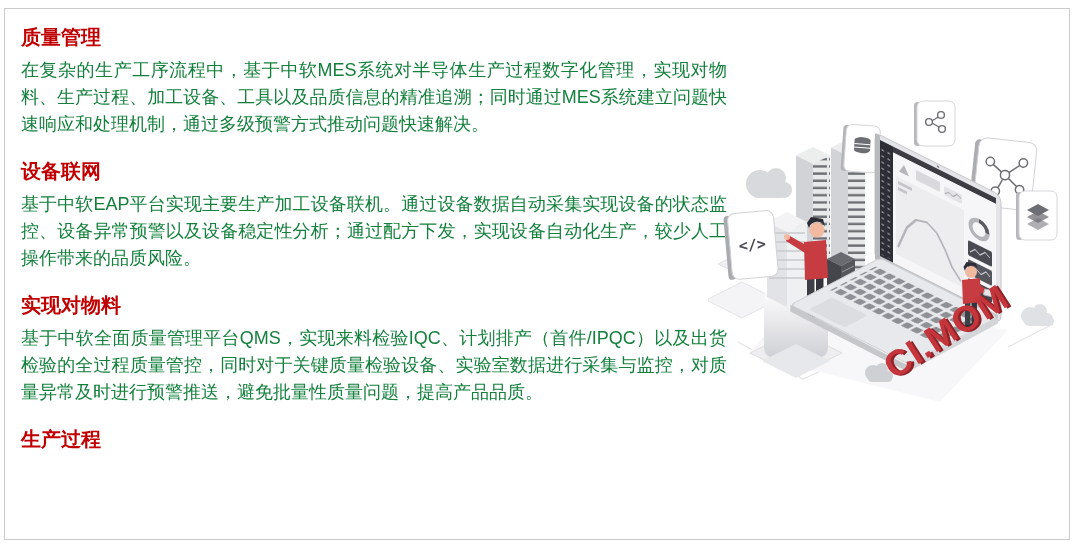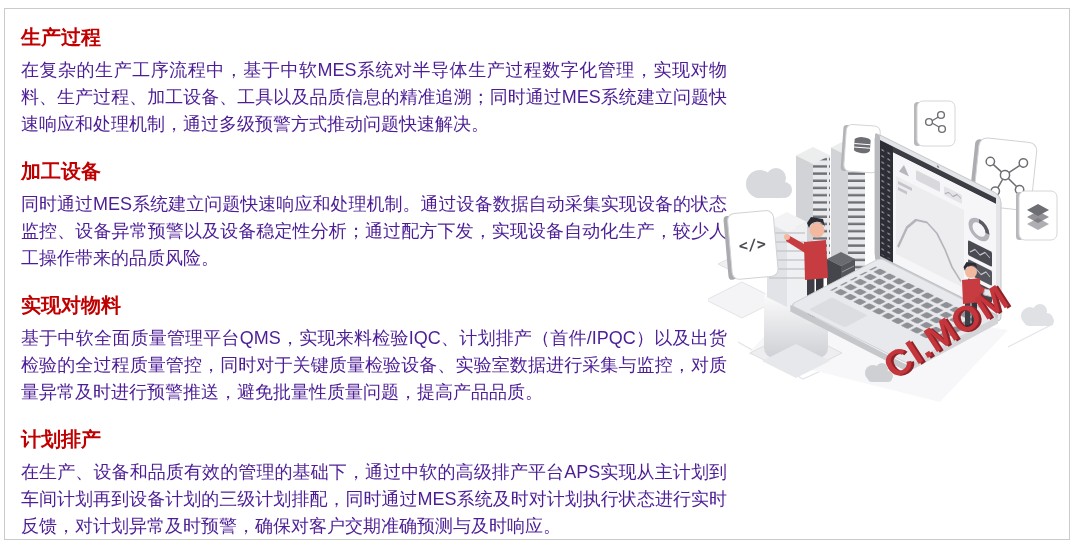--- a/index.html
+++ b/index.html
@@ -8,21 +8,21 @@
     position:absolute;left:4px;top:8px;width:1066px;height:532px;
     border:1px solid #cbcbcb;background:#ffffff;box-sizing:border-box;
     padding:14px 0 0 16px;
   }
   .text-col{width:706px;}
   .section{margin:0 0 19px 0;}
   .section h2{
     margin:0;font-size:20px;line-height:28px;font-weight:bold;color:#c00000;
   }
   .section p{
-    margin:6px 0 0 0;font-size:18px;line-height:27px;color:#4c1d95;
+    margin:6px 0 0 0;font-size:18px;line-height:27px;color:#15803d;
     text-align:justify;
   }
   .illustration{
     position:absolute;left:708px;top:92px;width:356px;height:344px;
   }
   svg text.cimom{
     font-family:"Liberation Sans","DejaVu Sans",sans-serif;
     font-weight:900;font-size:36px;letter-spacing:1px;
   }
   svg text.codeglyph{
@@ -30,37 +30,36 @@
     font-weight:bold;font-size:15px;
   }
 </style>
 </head>
 <body>
 
 <div class="content-box">
   <div class="text-col">
 
     <div class="section">
-      <h2>生产过程</h2>
+      <h2>质量管理</h2>
       <p>在复杂的生产工序流程中，基于中软MES系统对半导体生产过程数字化管理，实现对物料、生产过程、加工设备、工具以及品质信息的精准追溯；同时通过MES系统建立问题快速响应和处理机制，通过多级预警方式推动问题快速解决。</p>
     </div>
 
     <div class="section">
-      <h2>加工设备</h2>
-      <p>同时通过MES系统建立问题快速响应和处理机制。通过设备数据自动采集实现设备的状态监控、设备异常预警以及设备稳定性分析；通过配方下发，实现设备自动化生产，较少人工操作带来的品质风险。</p>
+      <h2>设备联网</h2>
+      <p>基于中软EAP平台实现主要生产加工设备联机。通过设备数据自动采集实现设备的状态监控、设备异常预警以及设备稳定性分析；通过配方下发，实现设备自动化生产，较少人工操作带来的品质风险。</p>
     </div>
 
     <div class="section">
       <h2>实现对物料</h2>
       <p>基于中软全面质量管理平台QMS，实现来料检验IQC、计划排产（首件/IPQC）以及出货检验的全过程质量管控，同时对于关键质量检验设备、实验室数据进行采集与监控，对质量异常及时进行预警推送，避免批量性质量问题，提高产品品质。</p>
     </div>
 
     <div class="section">
-      <h2>计划排产</h2>
-      <p>在生产、设备和品质有效的管理的基础下，通过中软的高级排产平台APS实现从主计划到车间计划再到设备计划的三级计划排配，同时通过MES系统及时对计划执行状态进行实时反馈，对计划异常及时预警，确保对客户交期准确预测与及时响应。</p>
+      <h2>生产过程</h2>
     </div>
 
   </div>
 </div>
 
 <div class="illustration">
 <svg width="356" height="344" viewBox="0 0 356 344" xmlns="http://www.w3.org/2000/svg">
   <defs>
     <pattern id="keys" width="9.5" height="8.5" patternUnits="userSpaceOnUse">
       <rect x="0.6" y="0.6" width="7" height="5.6" rx="1" fill="#8f9096"></rect>

